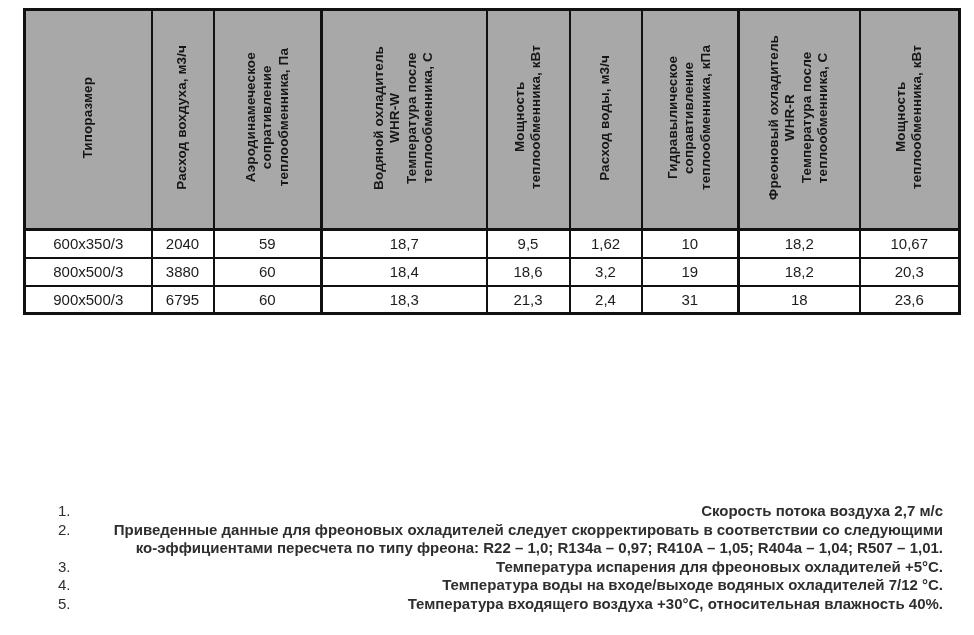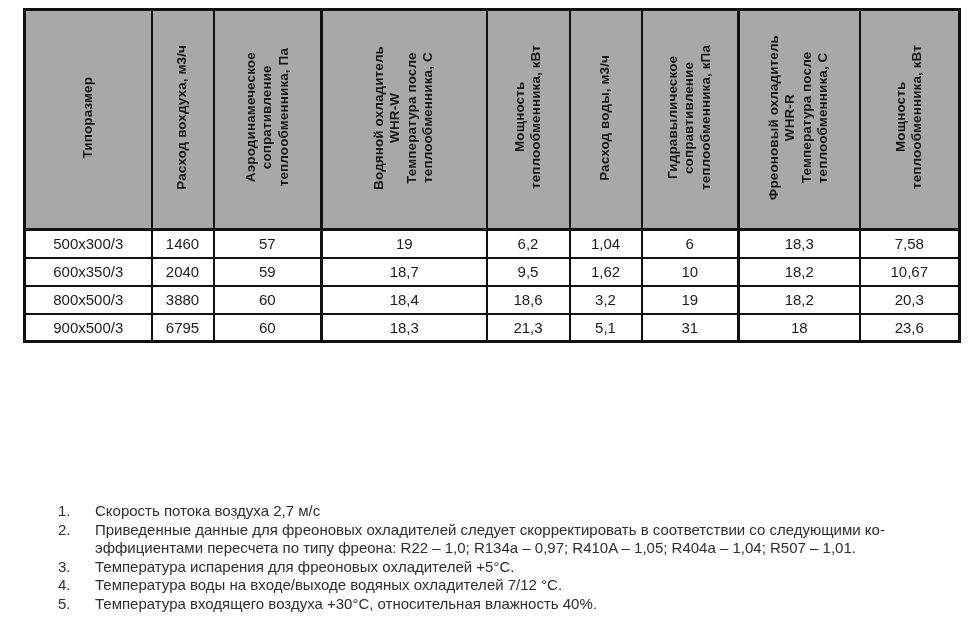--- a/index.html
+++ b/index.html
@@ -66,21 +66,21 @@
     font-size: 15px;
     line-height: 18.5px;
     color: #2e2e2e;
   }
   .note-row {
     display: grid;
     grid-template-columns: 37px 1fr;
     align-items: start;
   }
   .note-num { text-align: left; }
-  .note-text { text-align: left; }
+  .note-text { text-align: right; font-weight: bold; }
 </style>
 </head>
 <body>
 
 <div class="page">
 
   <table class="spec">
     <colgroup>
       <col style="width:127px">
         <col style="width:62px">
@@ -112,31 +112,20 @@
         <th class="grp"><span class="vtext">Фреоновый охладитель
 WHR-R
 Температура после
 теплообменника, С</span></th>
         <th><span class="vtext">Мощность
 теплообменника, кВт</span></th>
       </tr>
     </thead>
     <tbody>
       <tr>
-        <td>500x300/3</td>
-        <td>1460</td>
-        <td>57</td>
-        <td class="grp">19</td>
-        <td>6,2</td>
-        <td>1,04</td>
-        <td>6</td>
-        <td class="grp">18,3</td>
-        <td>7,58</td>
-      </tr>
-      <tr>
         <td>600x350/3</td>
         <td>2040</td>
         <td>59</td>
         <td class="grp">18,7</td>
         <td>9,5</td>
         <td>1,62</td>
         <td>10</td>
         <td class="grp">18,2</td>
         <td>10,67</td>
       </tr>
@@ -150,21 +139,21 @@
         <td>19</td>
         <td class="grp">18,2</td>
         <td>20,3</td>
       </tr>
       <tr>
         <td>900x500/3</td>
         <td>6795</td>
         <td>60</td>
         <td class="grp">18,3</td>
         <td>21,3</td>
-        <td>5,1</td>
+        <td>2,4</td>
         <td>31</td>
         <td class="grp">18</td>
         <td>23,6</td>
       </tr>
     </tbody>
   </table>
 
   <div class="notes">
     <div class="note-row">
       <span class="note-num">1.</span>

